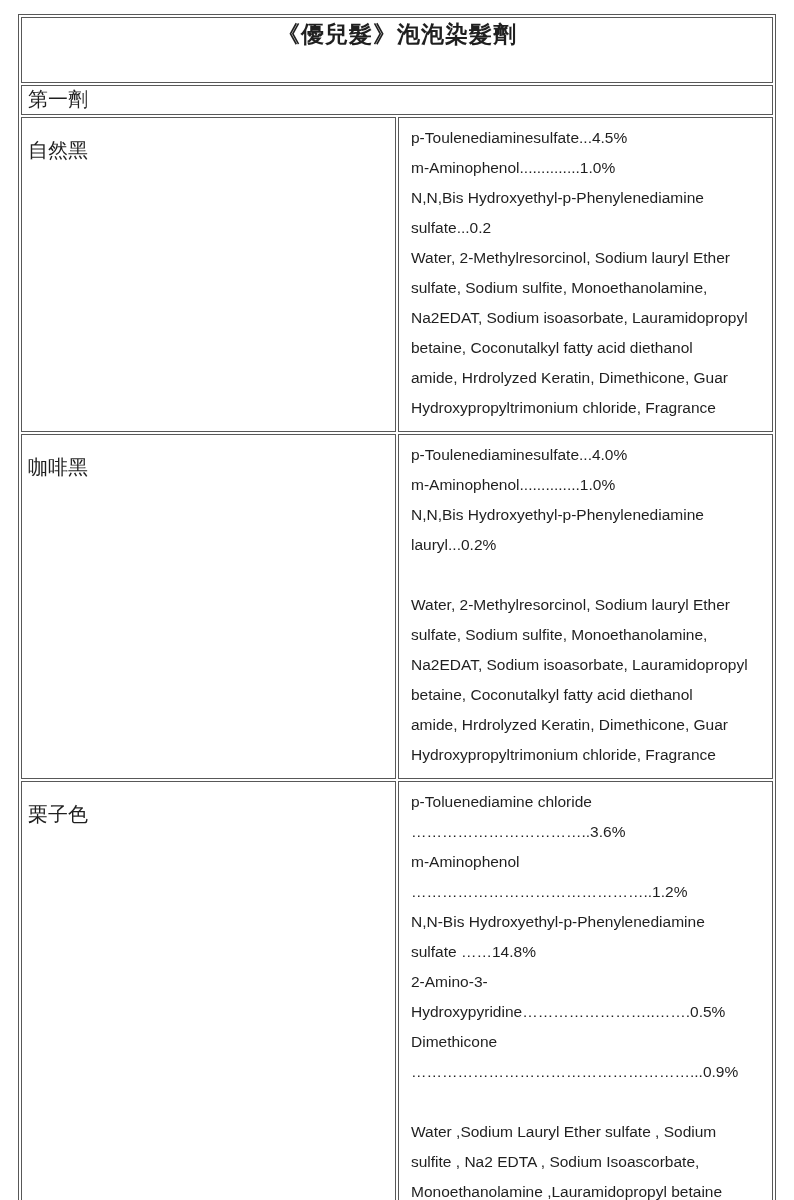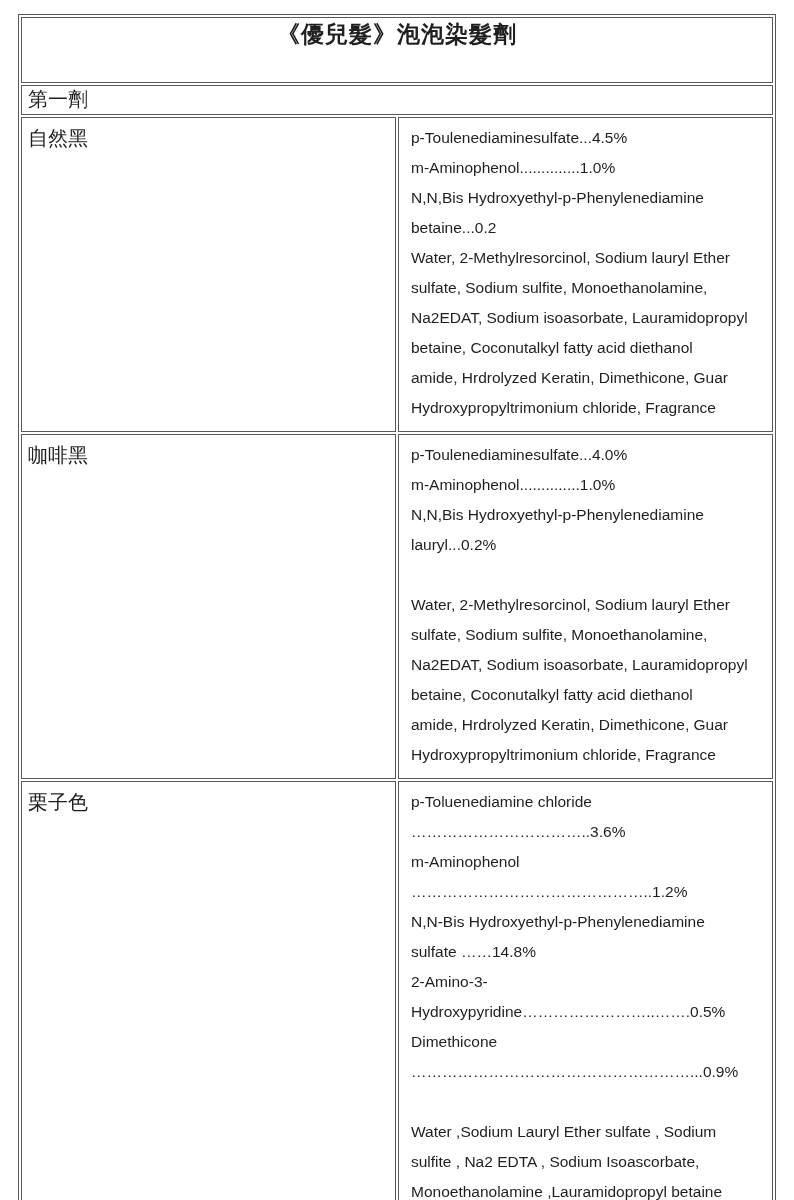--- a/index.html
+++ b/index.html
@@ -44,21 +44,21 @@
     font-family: "Liberation Serif", serif;
     font-size: 20px;
     padding: 1px 6px 3px 6px;
     line-height: 24px;
     margin-left: 30px;
   }
   td.label-cell {
     width: 88px;
     font-family: "Liberation Serif", serif;
     font-size: 20px;
-    padding: 8px 4px 4px 6px;
+    padding: 20px 4px 4px 6px;
     line-height: 24px;
   }
   td.ing-cell {
     padding: 5px 20px 8px 12px;
   }
   .ing-line {
     font-size: 15.5px;
     line-height: 30px;
     min-height: 30px;
     white-space: pre-wrap;
@@ -76,21 +76,21 @@
 
       <tr>
         <td colspan="2" class="section-cell">第一劑</td>
       </tr>
 
       <tr>
         <td class="label-cell">自然黑</td>
         <td class="ing-cell">
           <div class="ing-line">p-Toulenediaminesulfate...4.5%</div>
           <div class="ing-line">m-Aminophenol..............1.0%</div>
-          <div class="ing-line">N,N,Bis Hydroxyethyl-p-Phenylenediamine betaine...0.2</div>
+          <div class="ing-line">N,N,Bis Hydroxyethyl-p-Phenylenediamine sulfate...0.2</div>
           <div class="ing-line">Water, 2-Methylresorcinol, Sodium lauryl Ether sulfate, Sodium sulfite, Monoethanolamine,</div>
           <div class="ing-line">Na2EDAT, Sodium isoasorbate, Lauramidopropyl betaine, Coconutalkyl fatty acid diethanol</div>
           <div class="ing-line">amide, Hrdrolyzed Keratin, Dimethicone, Guar Hydroxypropyltrimonium chloride, Fragrance</div>
         </td>
       </tr>
 
       <tr>
         <td class="label-cell">咖啡黑</td>
         <td class="ing-cell">
           <div class="ing-line">p-Toulenediaminesulfate...4.0%</div>

